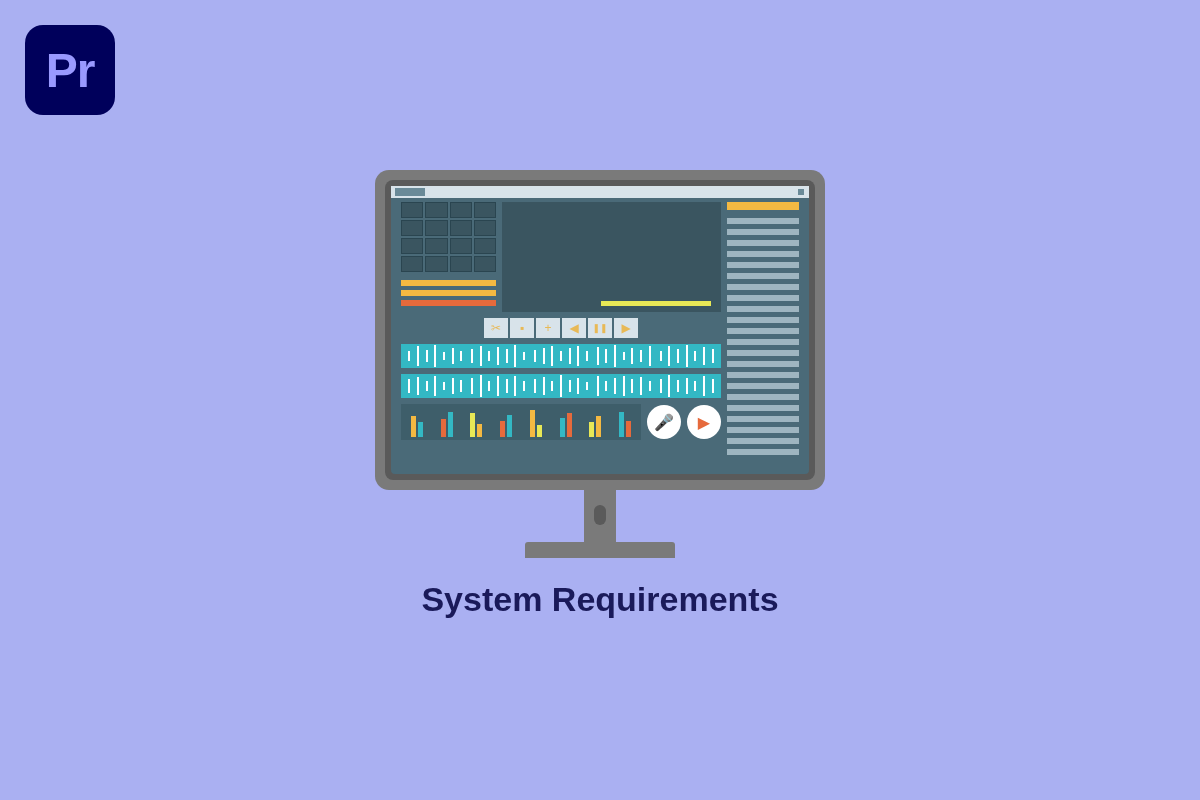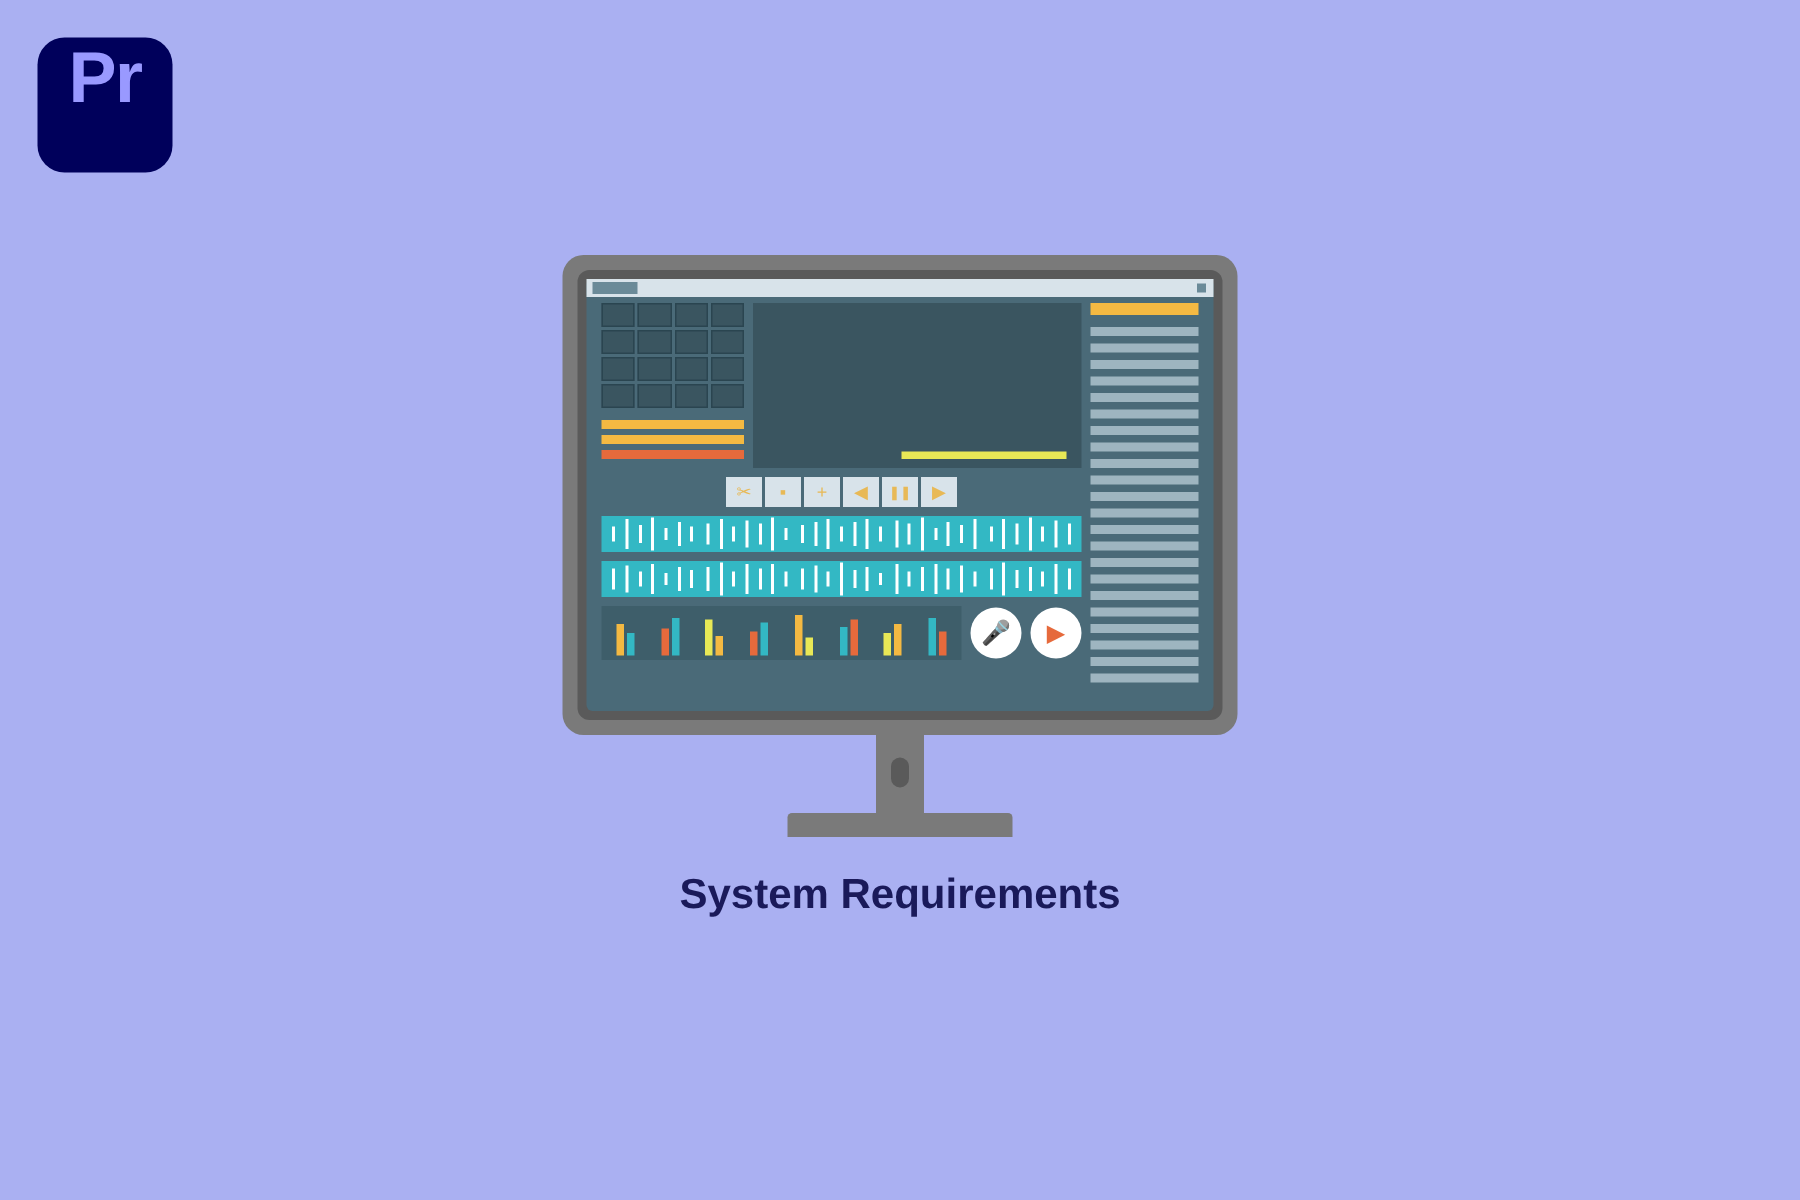--- a/index.html
+++ b/index.html
@@ -12,20 +12,21 @@
     }
     .app-icon {
       position: absolute;
       top: 25px;
       left: 25px;
       width: 90px;
       height: 90px;
       background: #00005b;
       border-radius: 18px;
       display: flex;
+      align-items: center;
       justify-content: center;
     }
     .app-icon-text {
       color: #9999ff;
       font-size: 48px;
       font-weight: 700;
       letter-spacing: -1px;
     }
     .monitor-wrapper {
       position: absolute;
@@ -232,21 +233,21 @@
       height: 16px;
       background: #7a7a7a;
       border-radius: 3px 3px 0 0;
     }
     .caption {
       position: absolute;
       top: 580px;
       left: 50%;
       transform: translateX(-50%);
       color: #1a1a5a;
-      font-size: 28px;
+      font-size: 34px;
       font-weight: 700;
       white-space: nowrap;
     }
   </style>
 </head>
 <body>
 
 <div class="app-icon">
   <span class="app-icon-text">Pr</span>
 </div>

